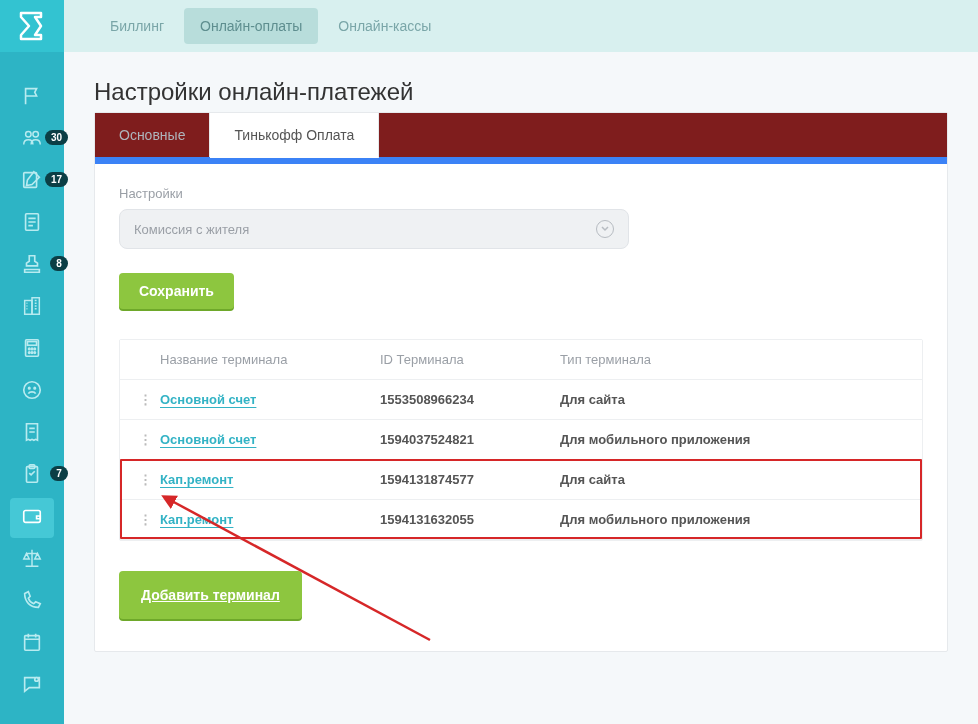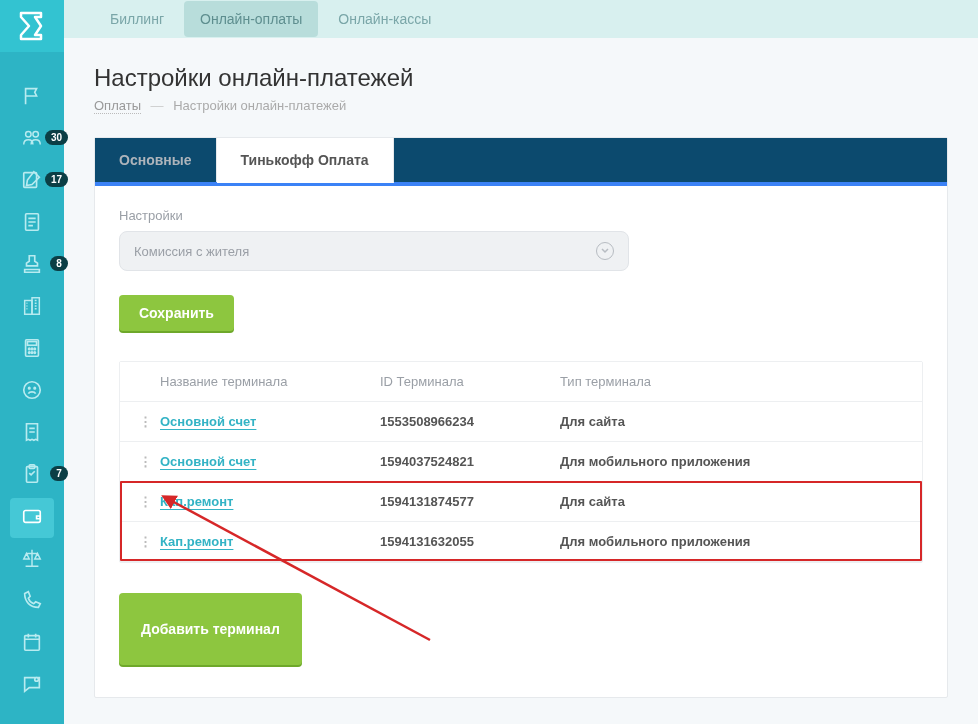--- a/index.html
+++ b/index.html
@@ -114,23 +114,22 @@
     color: #ccc;
   }
   
   .panel {
     background: #fff;
     border: 1px solid #e6e9ec;
     border-radius: 2px;
   }
   .tabs {
     display: flex;
-    background: #0c4a6e;
-    border-bottom: 4px solid #3b82f6;
-    font-weight: bold;
+    background: #7f1d1d;
+    border-bottom: 7px solid #3b82f6;
   }
   .tab {
     padding: 14px 24px;
     font-size: 14px;
     color: #aeb4bb;
     cursor: pointer;
     border-right: 1px solid #e6e9ec;
   }
   .tab.active {
     background: #fff;
@@ -172,21 +171,21 @@
     background: #8dc63f;
     color: #fff;
     border: none;
     padding: 10px 20px;
     font-size: 14px;
     font-weight: 600;
     border-radius: 4px;
     cursor: pointer;
     box-shadow: 0 2px 0 #6ea82a;
   }
-  .btn-green.add { padding: 28px 22px; }
+  .btn-green.add { padding: 16px 22px; text-decoration: underline; }
   
   .table-wrap {
     margin-top: 30px;
     border: 1px solid #edeff1;
     border-radius: 2px;
     position: relative;
   }
   .table-row {
     display: flex;
     align-items: center;
@@ -351,25 +350,20 @@
 
 <div class="main">
   <div class="topnav">
     <div class="topnav-item">Биллинг</div>
     <div class="topnav-item active">Онлайн-оплаты</div>
     <div class="topnav-item">Онлайн-кассы</div>
   </div>
 
   <div class="content">
     <h1 class="page-title">Настройки онлайн-платежей</h1>
-    <div class="breadcrumb">
-      <a href="#">Оплаты</a>
-      <span class="sep">—</span>
-      <span>Настройки онлайн-платежей</span>
-    </div>
 
     <div class="panel">
       <div class="tabs">
         <div class="tab">Основные</div>
         <div class="tab active">Тинькофф Оплата</div>
       </div>
       <div class="panel-body">
         <div class="form-label">Настройки</div>
         <div class="select-wrap">
           <span>Комиссия с жителя</span>

